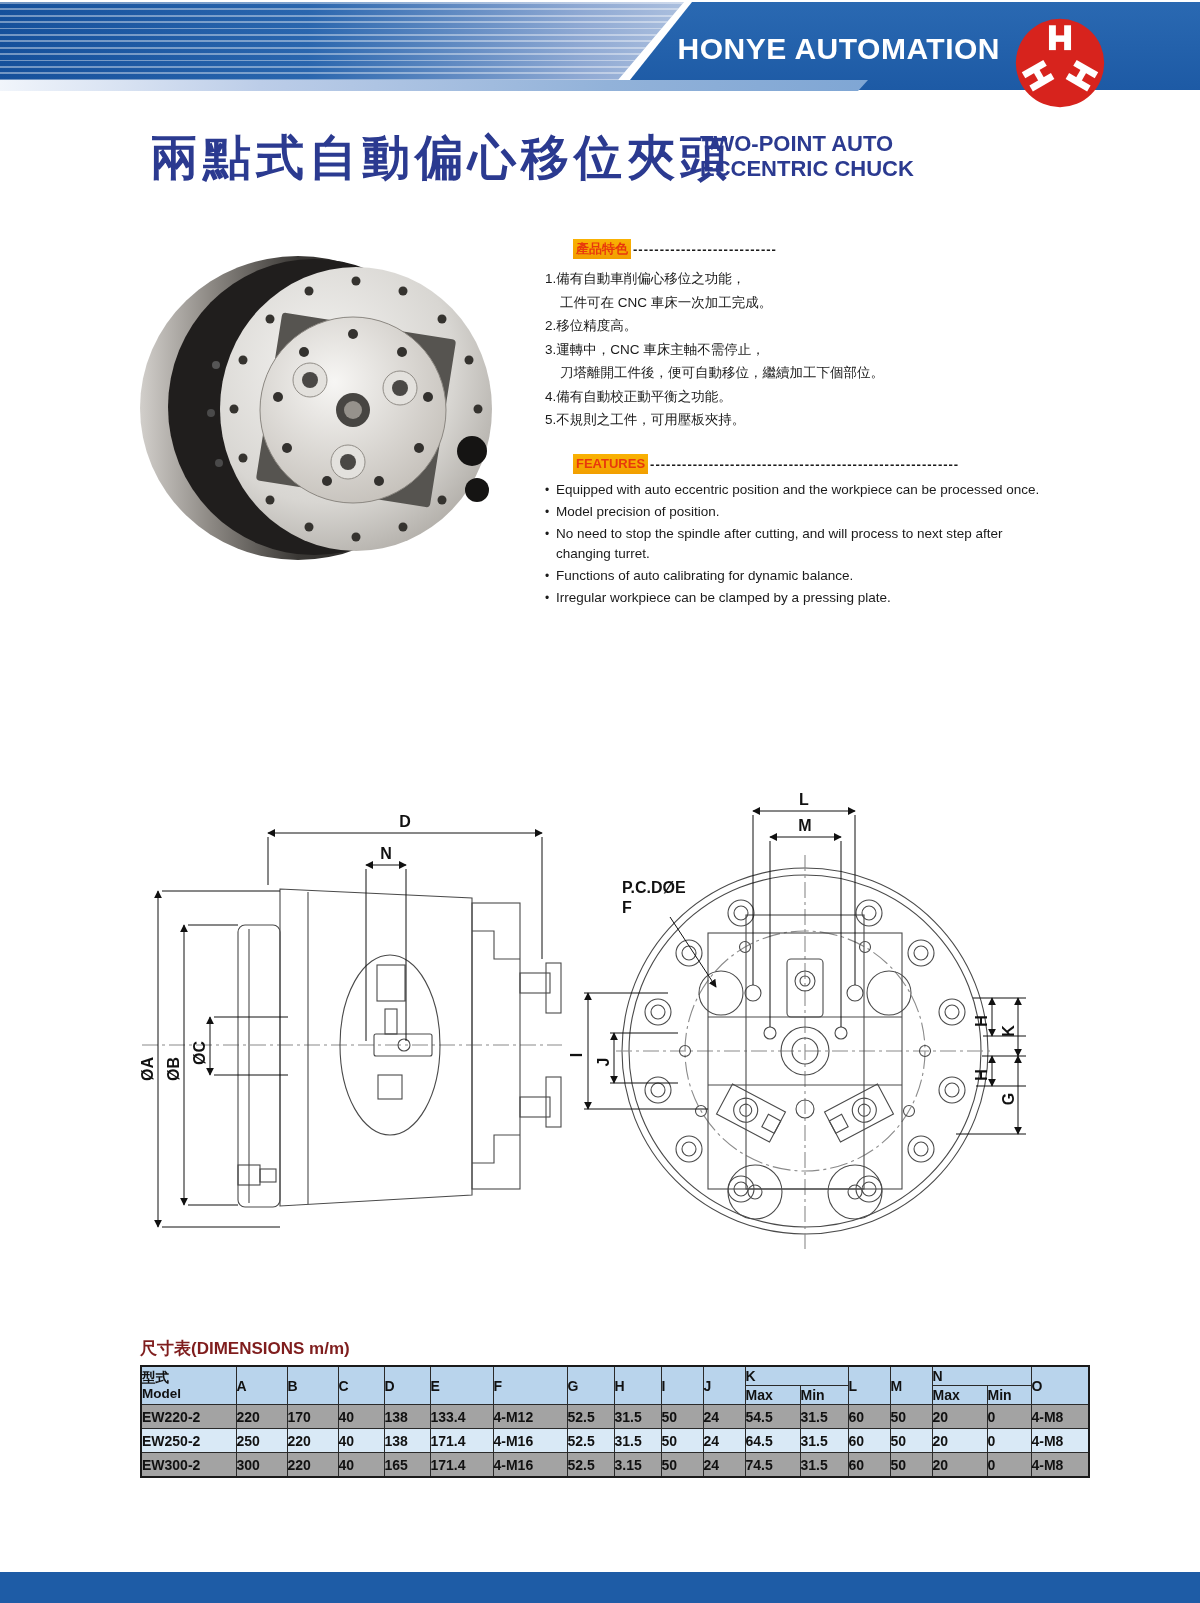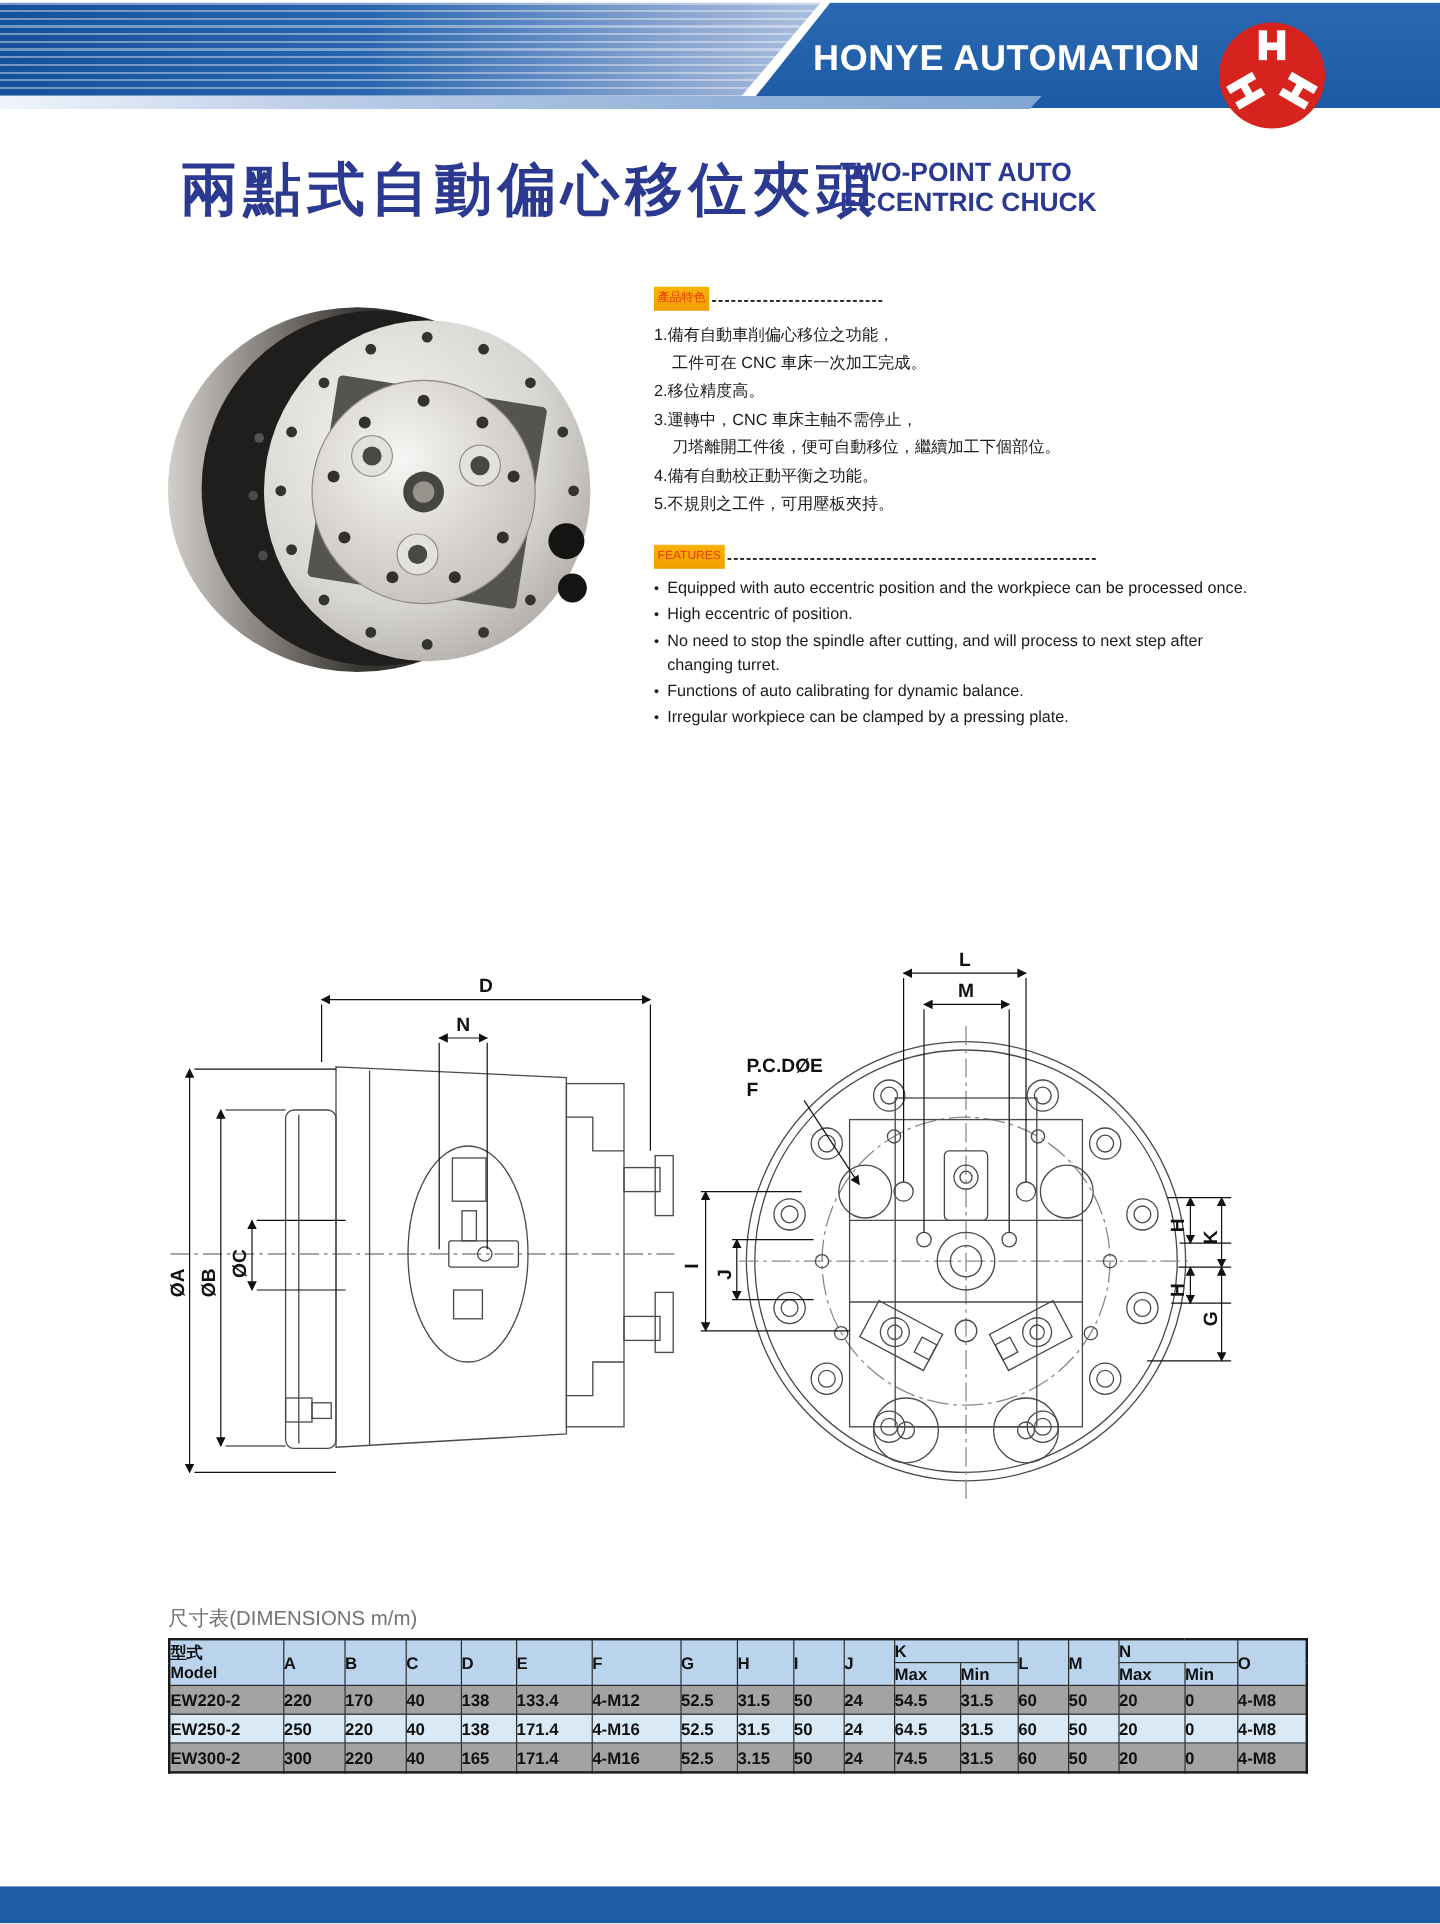--- a/index.html
+++ b/index.html
@@ -28,38 +28,38 @@
   
   .title-zh{position:absolute;left:150px;top:126px;font-size:48px;font-weight:bold;
     color:#2b3a90;letter-spacing:5px;white-space:nowrap;}
   .title-en{position:absolute;left:700px;top:131px;font-size:22px;font-weight:bold;
     color:#2b3a90;line-height:25px;white-space:nowrap;}
 
   
   .feat-zh{position:absolute;left:545px;top:239px;width:470px;}
   .feat-en{position:absolute;left:545px;top:454px;width:500px;}
   .feat-head{display:flex;align-items:center;white-space:nowrap;}
-  .hl{background:linear-gradient(180deg,#f9b203,#f29f00);color:#e8380c;font-weight:normal;
-      font-size:10px;padding:1px 3px;line-height:18px;}
+  .hl{background:linear-gradient(180deg,#f9b203,#f29f00);color:#e8380c;font-weight:bold;
+      font-size:13px;padding:1px 3px;line-height:18px;margin-left:28px;}
   .dashes{font-size:13px;font-weight:bold;color:#1a1a1a;letter-spacing:1px;margin-left:2px;
       overflow:hidden;}
   .feat-line-zh{font-size:13.5px;color:#1a1a1a;line-height:23.5px;white-space:nowrap;}
   .feat-line-zh.indent{padding-left:15px;}
   #features-zh-list{margin-top:8px;}
   #features-en-list{margin-top:6px;}
   .feat-line-en{display:flex;font-size:13.5px;color:#1a1a1a;line-height:20px;margin:2px 0;}
   .feat-line-en .blt{width:11px;flex:none;font-size:12px;}
   .feat-line-en .txt{display:block;}
 
   
   svg text{font-family:"Liberation Sans",sans-serif;}
 
   
   .dims{position:absolute;left:140px;top:1337px;width:910px;}
-  .dims-title{font-size:17px;font-weight:normal;color:#737373;margin:0 0 5px 0;}
+  .dims-title{font-size:17px;font-weight:bold;color:#7f1d1d;margin:0 0 5px 0;}
   table.dim{width:908px;border-collapse:collapse;table-layout:fixed;border:2px solid #1a1a1a;
     font-size:14px;font-weight:bold;color:#111;text-align:left;}
   table.dim th,table.dim td{border:1px solid #2a2a2a;padding:0;}
   table.dim thead th{background:#b9d4ec;height:18px;font-size:14px;line-height:16px;}
   table.dim thead .model-th{font-size:13.5px;line-height:16px;}
   table.dim tbody td{height:23px;background:#a3a3a3;}
   table.dim tbody tr.alt td{background:#d9e9f6;}
 
   
   .page-num{position:absolute;left:960px;top:1582px;width:120px;text-align:center;
@@ -186,21 +186,21 @@
       <span class="hl">FEATURES</span>
       <span class="dashes">----------------------------------------------------------</span>
     </div>
     <div id="features-en-list">
         <div class="feat-line-en">
           <span class="blt">•</span>
           <span class="txt">Equipped with auto eccentric position and the workpiece can be processed once.</span>
         </div>
         <div class="feat-line-en">
           <span class="blt">•</span>
-          <span class="txt">High eccentric of position.</span>
+          <span class="txt">Model precision of position.</span>
         </div>
         <div class="feat-line-en">
           <span class="blt">•</span>
           <span class="txt">No need to stop the spindle after cutting, and will process to next step after changing turret.</span>
         </div>
         <div class="feat-line-en">
           <span class="blt">•</span>
           <span class="txt">Functions of auto calibrating for dynamic balance.</span>
         </div>
         <div class="feat-line-en">

